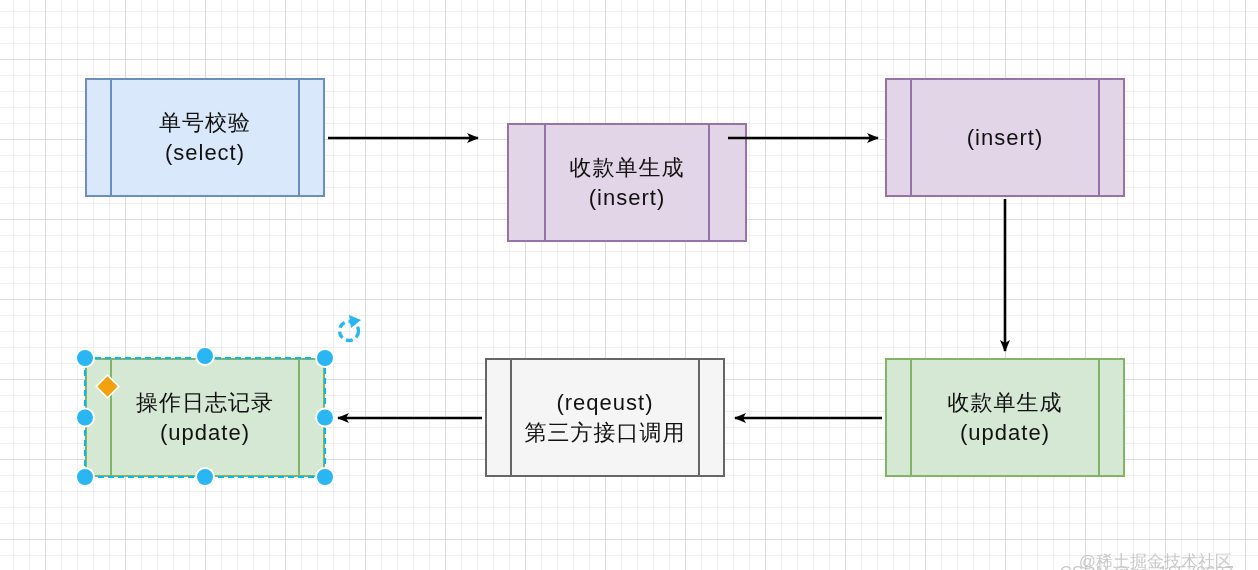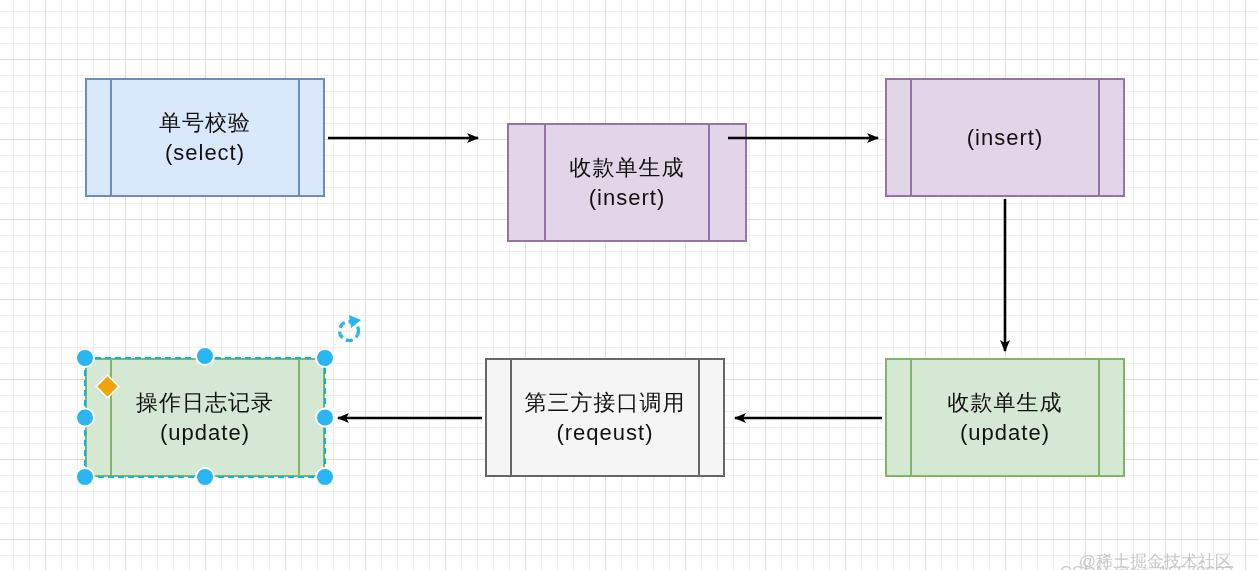--- a/index.html
+++ b/index.html
@@ -71,22 +71,22 @@
     <div class="node-label">
       <div>收款单生成</div>
       <div>(update)</div>
     </div>
   </div>
 
   <div class="node" style="left: 485px; top: 358px; background: rgb(245, 245, 245); border-color: rgb(102, 102, 102);">
     <span class="inner-line left" style="background: rgb(102, 102, 102);"></span>
     <span class="inner-line right" style="background: rgb(102, 102, 102);"></span>
     <div class="node-label">
+      <div>(reqeust)</div>
       <div>第三方接口调用</div>
-      <div>(reqeust)</div>
     </div>
   </div>
 
   <div class="node" style="left: 85px; top: 358px; background: rgb(213, 232, 212); border-color: rgb(130, 179, 102);">
     <span class="inner-line left" style="background: rgb(130, 179, 102);"></span>
     <span class="inner-line right" style="background: rgb(130, 179, 102);"></span>
     <div class="node-label">
       <div>操作日志记录</div>
       <div>(update)</div>
     </div>

